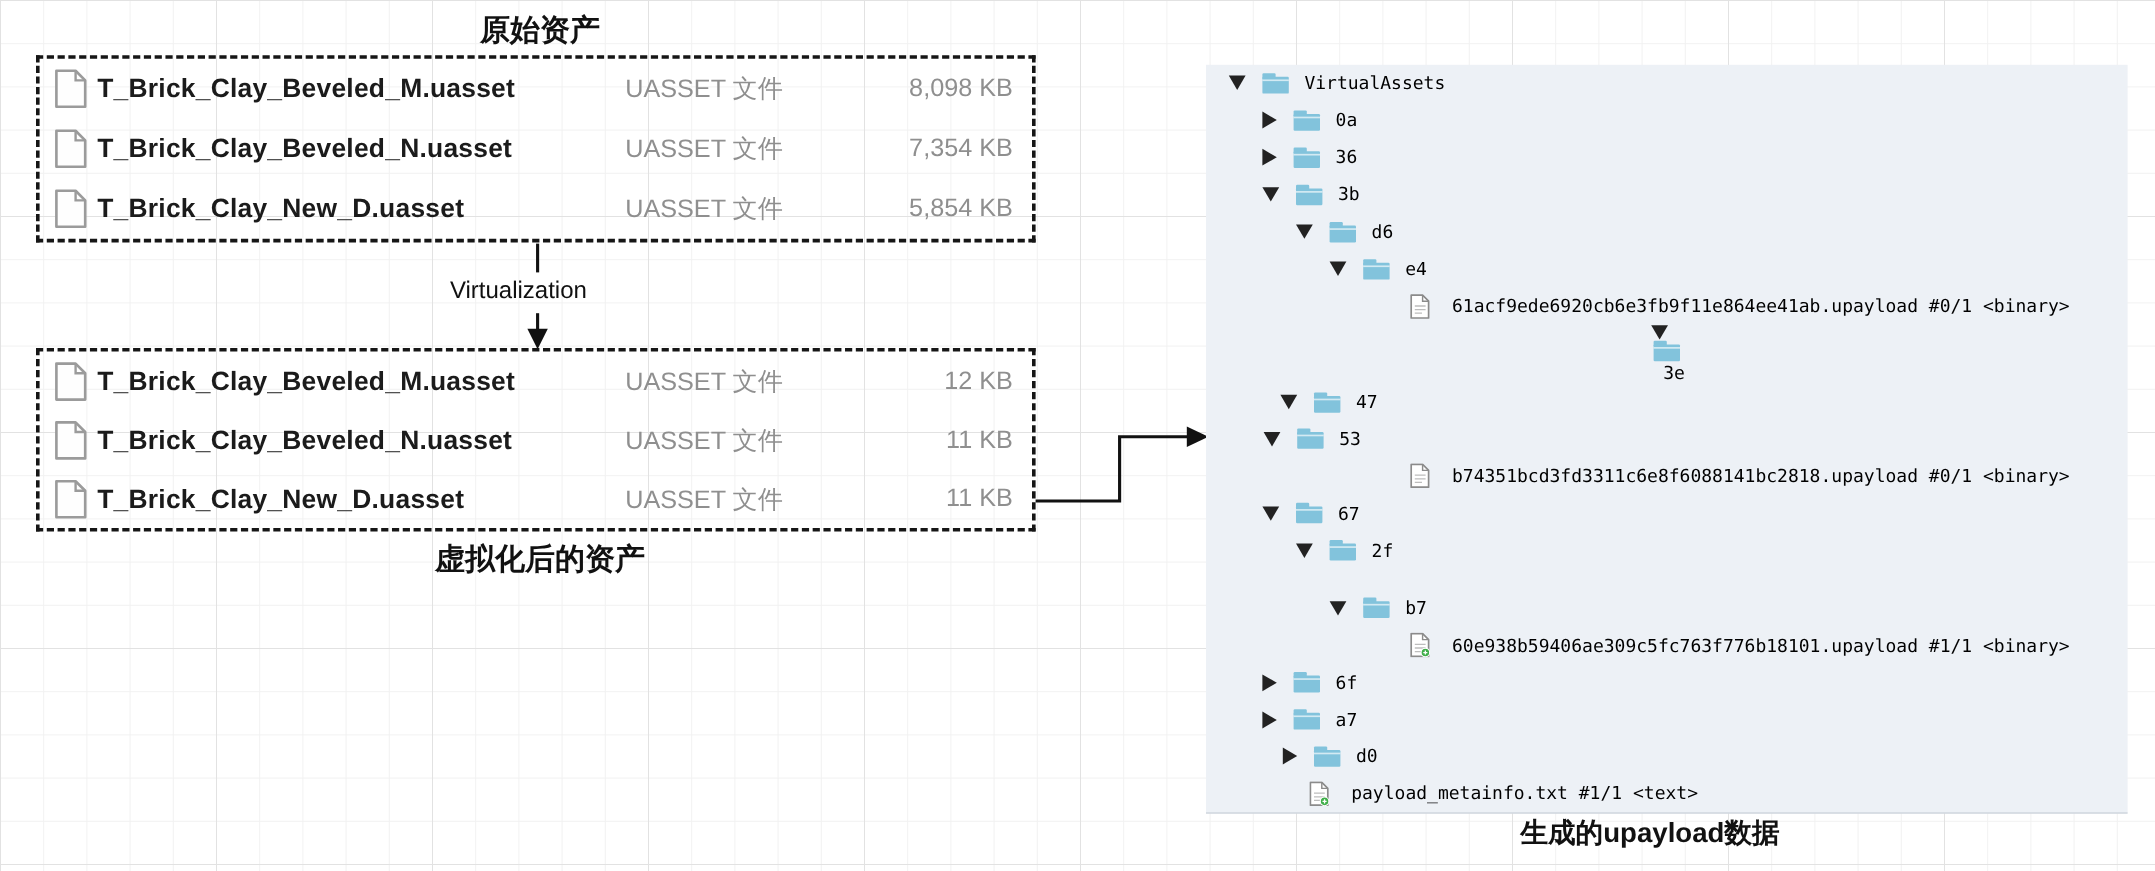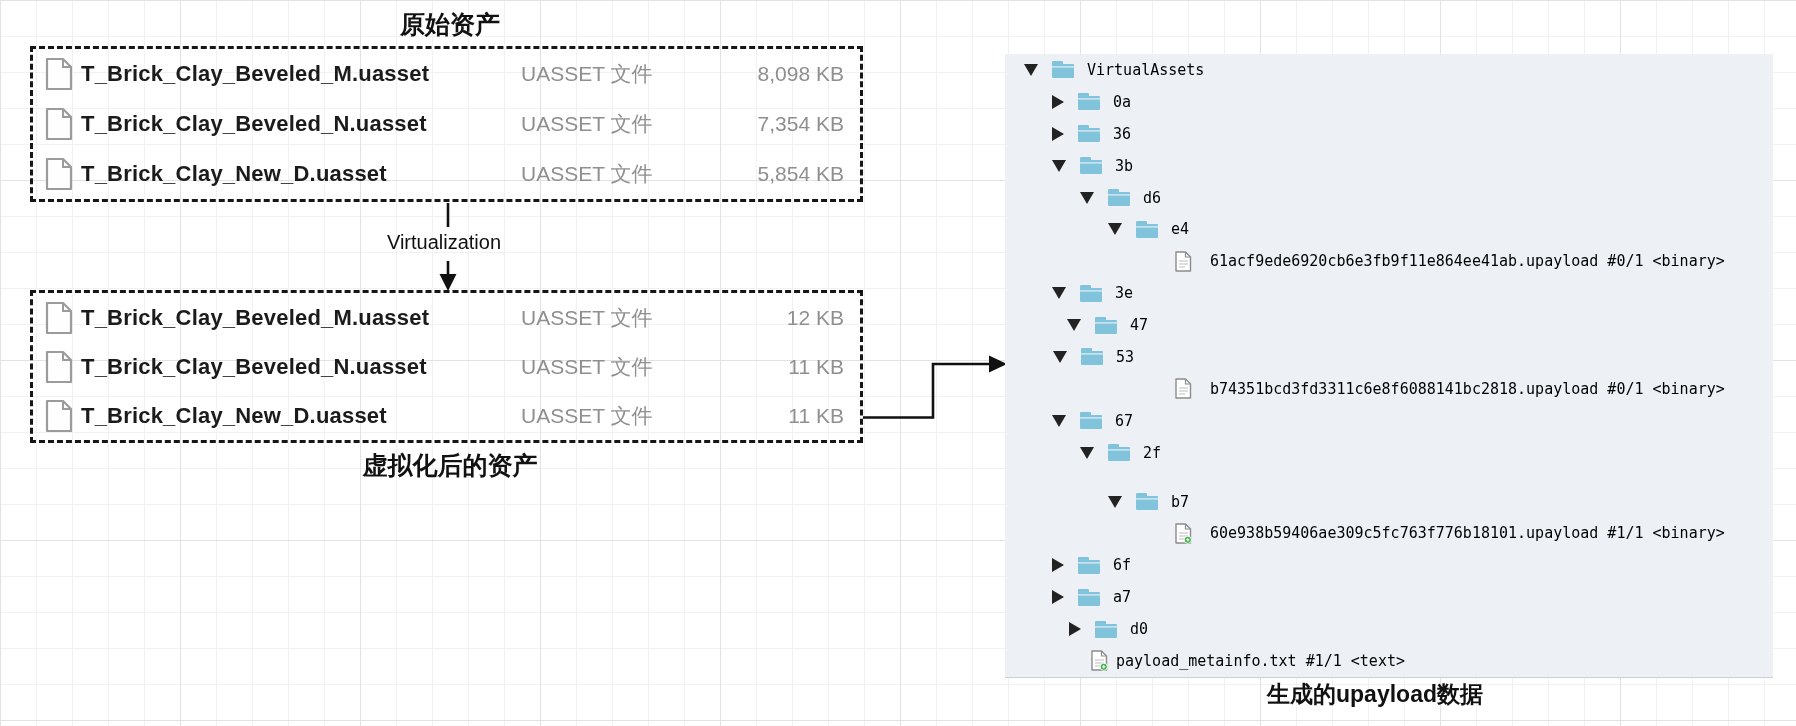--- a/index.html
+++ b/index.html
@@ -20,21 +20,21 @@
     border:3px dashed #161616;background:transparent;
     display:flex;flex-direction:column;padding:0 16px 0 12px;
   }
   #box1{top:46px;height:156px;}
   #box2{top:290px;height:153px;}
   .frow{display:flex;align-items:center;flex:1;min-height:0;}
   .doc-ic{flex:none;margin-right:8px;}
   .fname{flex:none;width:440px;font-size:22px;font-weight:600;color:#1b1b1b;letter-spacing:.2px;white-space:nowrap;overflow:hidden;}
   .ftype{flex:none;width:230px;font-size:21px;color:#8f8f8f;white-space:nowrap;}
   .fsize{flex:1;text-align:right;font-size:21px;color:#8f8f8f;white-space:nowrap;}
-  #virt-label{position:absolute;left:344px;top:231px;width:200px;font-size:20px;color:#101010;font-weight:400;}
+  #virt-label{position:absolute;left:332px;top:231px;width:200px;font-size:20px;color:#101010;font-weight:400;}
   #lbl-virtualized{left:250px;top:449px;width:400px;}
   #lbl-original{left:250px;top:8px;width:400px;}
   #lbl-payload{left:1105px;top:679px;width:540px;font-size:23px;}
   #arrows{position:absolute;left:0;top:0;width:1796px;height:726px;pointer-events:none;}
   #tree-panel{
     position:absolute;left:1005px;top:54px;width:768px;height:624px;
     background:#edf1f6;border-bottom:1px solid #c9d0d8;
     display:flex;flex-direction:column;box-sizing:border-box;
   }
   .trow{flex:1;display:flex;align-items:center;white-space:nowrap;}
@@ -184,21 +184,21 @@
       </div>
       <div class="trow" style="padding-left: 170px;">
         <svg class="tico" width="17" height="21" viewBox="0 0 17 21" style="margin-left: 0px;">
     <path d="M1 1 h9.5 l5 5 v14 h-14.5 z" fill="#ffffff" stroke="#8b8b8b" stroke-width="1.4" stroke-linejoin="round"></path>
     <path d="M10.5 1 v5 h5" fill="none" stroke="#8b8b8b" stroke-width="1.2"></path>
     <path d="M4 10 h9 M4 13 h9 M4 16 h6" stroke="#bdbdbd" stroke-width="1.1"></path>
 
   </svg>
         <span class="tlabel" style="margin-left: 18px;">61acf9ede6920cb6e3fb9f11e864ee41ab.upayload #0/1 &lt;binary&gt;</span>
       </div>
-      <div class="trow" style="padding-left: 47px;">
+      <div class="trow" style=" flex-direction: column;">
         <span class="tri down"></span>
         <svg class="tico" width="24" height="19" viewBox="0 0 24 19">
     <rect x="1" y="1" width="11" height="5" rx="1" fill="#82c3dc"></rect>
     <rect x="1" y="4" width="22" height="14" rx="1" fill="#82c3dc"></rect>
     <rect x="1" y="6.2" width="22" height="1.4" fill="#ffffff" opacity="0.65"></rect>
   </svg>
         <span class="tlabel">3e</span>
       </div>
       <div class="trow" style="padding-left: 62px; text-align: right;">
         <span class="tri down"></span>
@@ -292,19 +292,19 @@
         <span class="tlabel">d0</span>
       </div>
       <div class="trow" style="padding-left: 86px;">
         <svg class="tico" width="17" height="21" viewBox="0 0 17 21" style="margin-left: 0px;">
     <path d="M1 1 h9.5 l5 5 v14 h-14.5 z" fill="#ffffff" stroke="#8b8b8b" stroke-width="1.4" stroke-linejoin="round"></path>
     <path d="M10.5 1 v5 h5" fill="none" stroke="#8b8b8b" stroke-width="1.2"></path>
     <path d="M4 10 h9 M4 13 h9 M4 16 h6" stroke="#bdbdbd" stroke-width="1.1"></path>
     <circle cx="12.8" cy="16.8" r="3.6" fill="#3fae49" stroke="#fff" stroke-width="0.9"></circle>
     <path d="M12.8 15.1 v3.4 M11.1 16.8 h3.4" stroke="#fff" stroke-width="1.1"></path>
   </svg>
-        <span class="tlabel" style="margin-left: 8px;">payload_metainfo.txt #1/1 &lt;text&gt;</span>
+        <span class="tlabel" style="margin-left: 18px;">payload_metainfo.txt #1/1 &lt;text&gt;</span>
       </div>
     </div>
 
   <div class="cap" id="lbl-payload">生成的upayload数据</div>
 
 </div>
 
 </body></html>

